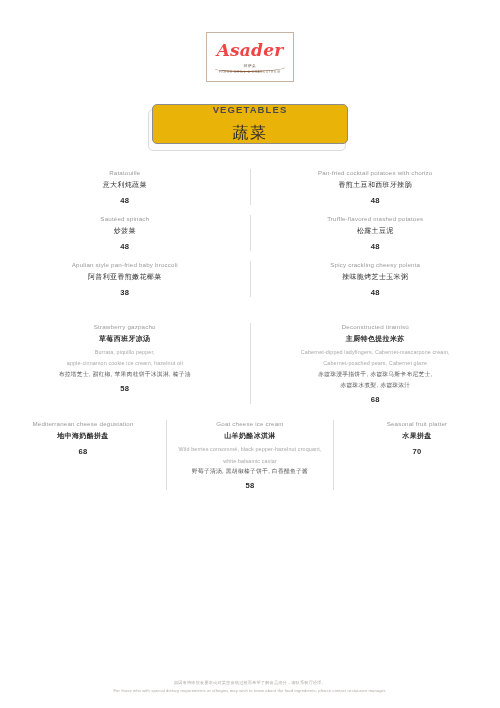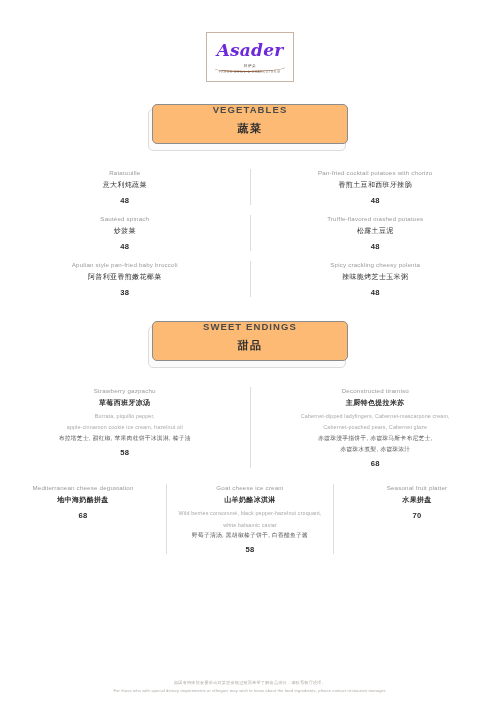--- a/index.html
+++ b/index.html
@@ -33,21 +33,21 @@
     justify-content: center;
     align-items: center;
     background: #ffffff;
     box-sizing: border-box;
   }
   .logo-script {
     font-family: "DejaVu Serif", serif;
     font-style: italic;
     font-size: 17px;
     font-weight: 700;
-    color: #6d28d9;
+    color: #ef4444;
     letter-spacing: 0.2px;
     line-height: 1;
     margin-top: 2px;
   }
   .logo-swoosh {
     position: absolute;
     left: 8px;
     right: 8px;
     top: 31px;
     height: 7px;
@@ -92,37 +92,37 @@
     background: #fbfbfb;
   }
   .plate-face {
     position: absolute;
     left: 0;
     top: 0;
     width: 196px;
     height: 40px;
     border: 1px solid #8c8c8c;
     border-radius: 5px;
-    background: #fdba74;
+    background: #eab308;
     display: flex;
     flex-direction: column;
-    justify-content: flex-start;
+    justify-content: center;
     align-items: center;
     box-sizing: border-box;
   }
   .plate-en {
     font-size: 9.5px;
     font-weight: 700;
     letter-spacing: 1.1px;
     color: #4a4a4a;
     line-height: 1.1;
   }
   .plate-cn {
-    font-size: 11px;
-    font-weight: 700;
+    font-size: 16px;
+    font-weight: 400;
     letter-spacing: 1.4px;
     color: #2e2e2e;
     line-height: 1.25;
     margin-top: 7px;
   }
 
   
   .grid {
     display: flex;
     position: relative;
@@ -292,29 +292,20 @@
           <div class="item-price">48</div>
         </div>
       </div>
     </div>
 
   </div>
 </div>
 
 <div class="sec-sweet">
 
-  <div class="plate-wrap">
-    <div class="plate">
-      <div class="plate-shadow"></div>
-      <div class="plate-face">
-        <div class="plate-en">SWEET ENDINGS</div>
-        <div class="plate-cn">甜品</div>
-      </div>
-    </div>
-  </div>
 
   <div class="sweet-rows grid two">
     <div class="col">
       <div class="item">
         <div class="item-en">Strawberry gazpacho</div>
         <div class="item-cn bold">草莓西班牙凉汤</div>
         <div class="item-desc-en">Burrata, piquillo pepper,</div>
         <div class="item-desc-en">apple-cinnamon cookie ice cream, hazelnut oil</div>
         <div class="item-desc-cn">布拉塔芝士, 甜红椒, 苹果肉桂饼干冰淇淋, 榛子油</div>
         <div class="item-price">58</div>

